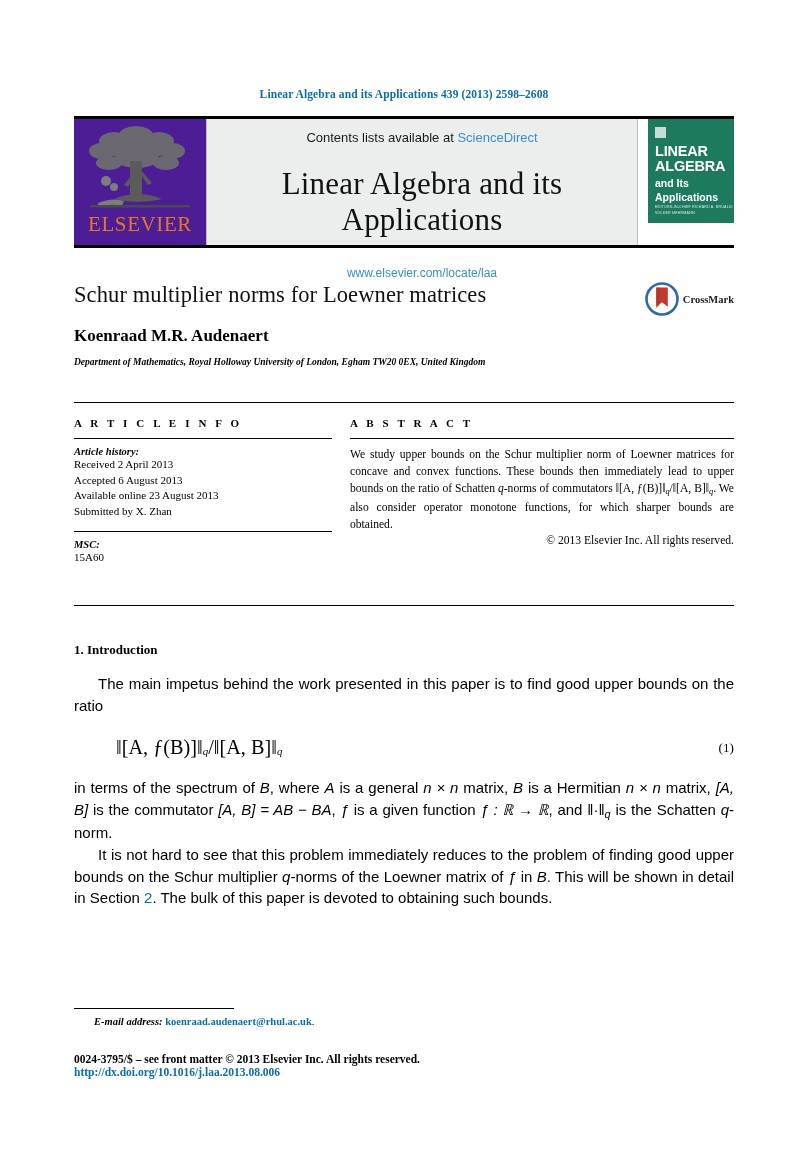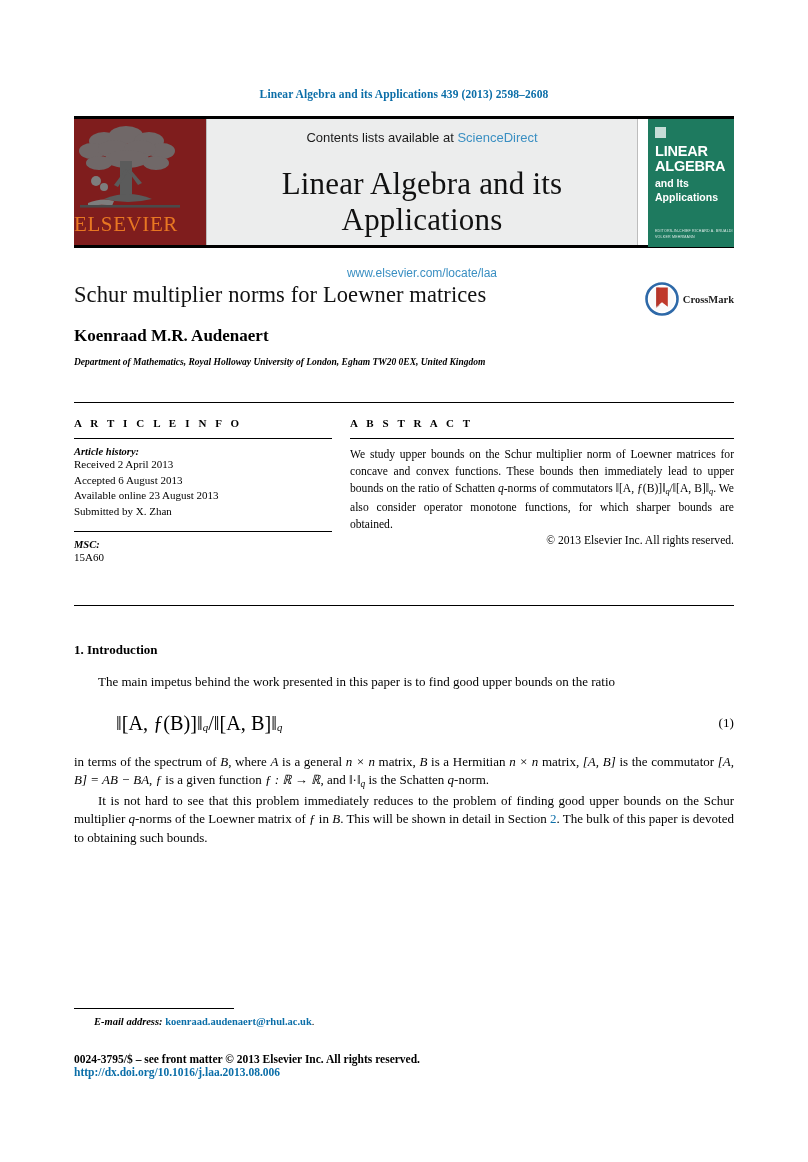--- a/index.html
+++ b/index.html
@@ -45,23 +45,24 @@
     margin-top: 16px;
     border-top: 3px solid #000;
     display: flex;
     align-items: stretch;
     height: 126px;
   }
   .logo-cell {
     width: 132px;
     flex: 0 0 132px;
     position: relative;
-    background: #7f1d1d;
+    background: #4c1d95;
     display: flex;
     flex-direction: column;
+    align-items: center;
     justify-content: flex-start;
     padding-top: 6px;
     box-sizing: border-box;
   }
   .tree-svg { display:block; }
   .elsevier-word {
     font-family: "Liberation Serif", serif;
     color: #E87722;
     font-size: 21px;
     letter-spacing: 0.6px;
@@ -102,21 +103,21 @@
     width: 96px;
     flex: 0 0 96px;
     display: flex;
     align-items: flex-start;
     justify-content: flex-end;
     padding-left: 10px;
     box-sizing: border-box;
   }
   .cover {
     width: 86px;
-    height: 128px;
+    height: 104px;
     background: #1e7a5f;
     color: #fff;
     box-sizing: border-box;
     padding: 8px 7px 6px 7px;
     position: relative;
     font-family: "Liberation Sans", sans-serif;
   }
   .cover .mark {
     width: 11px; height: 11px;
     background: #ffffff;
@@ -252,22 +253,22 @@
     border-top: 1.6px solid #000;
     margin-top: 22px;
   }
   .section-title {
     font-family: "Liberation Serif", serif;
     font-weight: bold;
     font-size: 13px;
     margin-top: 36px;
   }
   .para {
-    font-family: Liberation Serif, serif;
-    font-size: 13px;
+    font-family: Liberation Sans, sans-serif;
+    font-size: 15px;
     line-height: 1.44;
     text-align: justify;
     margin-top: 15px;
   }
   .para.indent { text-indent: 24px; }
   .equation-row {
     display: flex;
     align-items: baseline;
     margin-top: 20px;
     margin-bottom: 18px;

